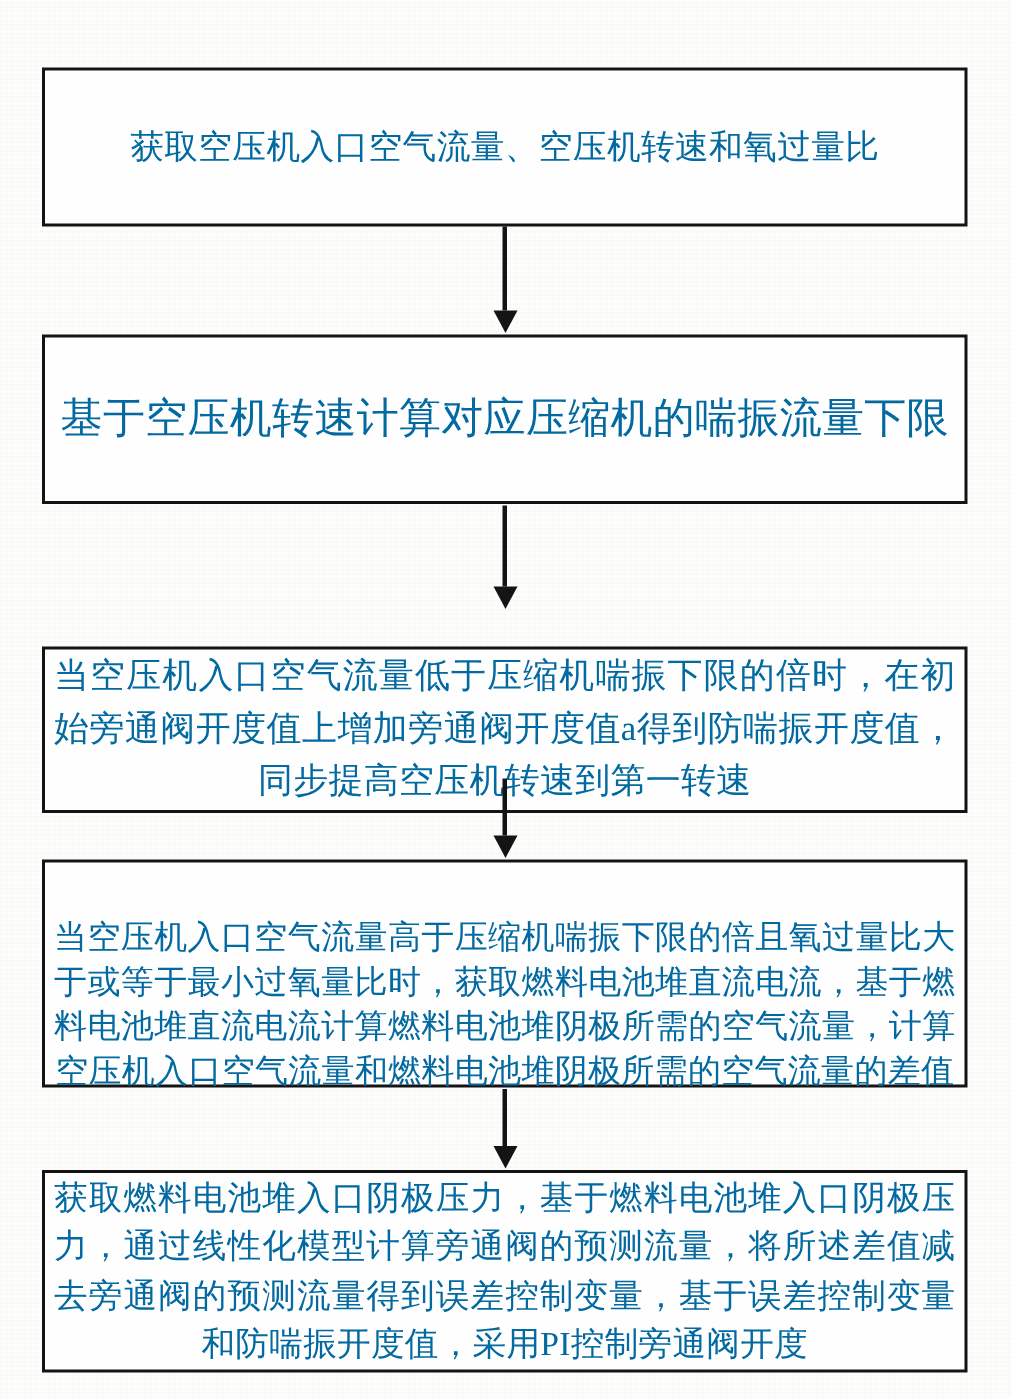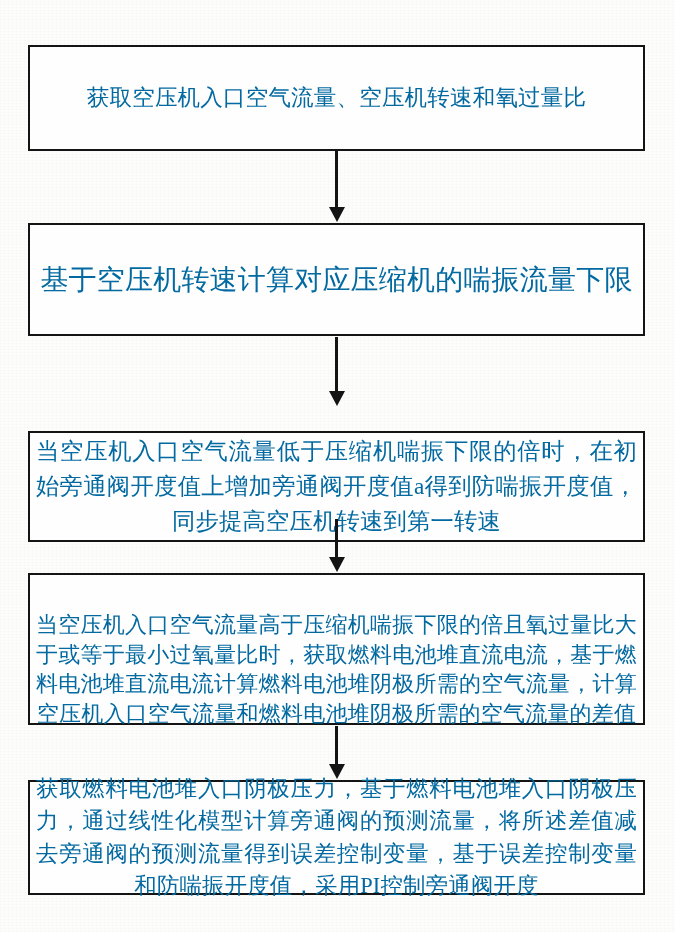--- a/index.html
+++ b/index.html
@@ -42,21 +42,21 @@
     color: #0369a1;
     text-align: justify;
     text-align-last: center;
     text-justify: inter-character;
     letter-spacing: 0.2px;
   }
   #box-1 { top: 45px;  height: 106px; }
   #box-2 { top: 223px; height: 113px; }
   #box-3 { top: 407px; height: 111px; margin-top: 24px; }
   #box-4 { top: 573px; height: 152px; }
-  #box-5 { top: 780px; height: 115px; align-items: center; }
+  #box-5 { top: 780px; height: 135px; align-items: center; }
 
   #box-1 .flow-text { font-size: 22.5px; line-height: 34px; }
   #box-2 .flow-text { font-size: 28px; line-height: 34px; }
   #box-3 .flow-text { font-size: 23.3px; line-height: 35px; }
   #box-4 .flow-text { font-size: 22.0px; line-height: 29.5px; margin-top: 40px; }
   #box-5 .flow-text { font-size: 22.4px; line-height: 32.5px; }
 
   .flow-arrow {
     position: absolute;
     left: 328px;            

